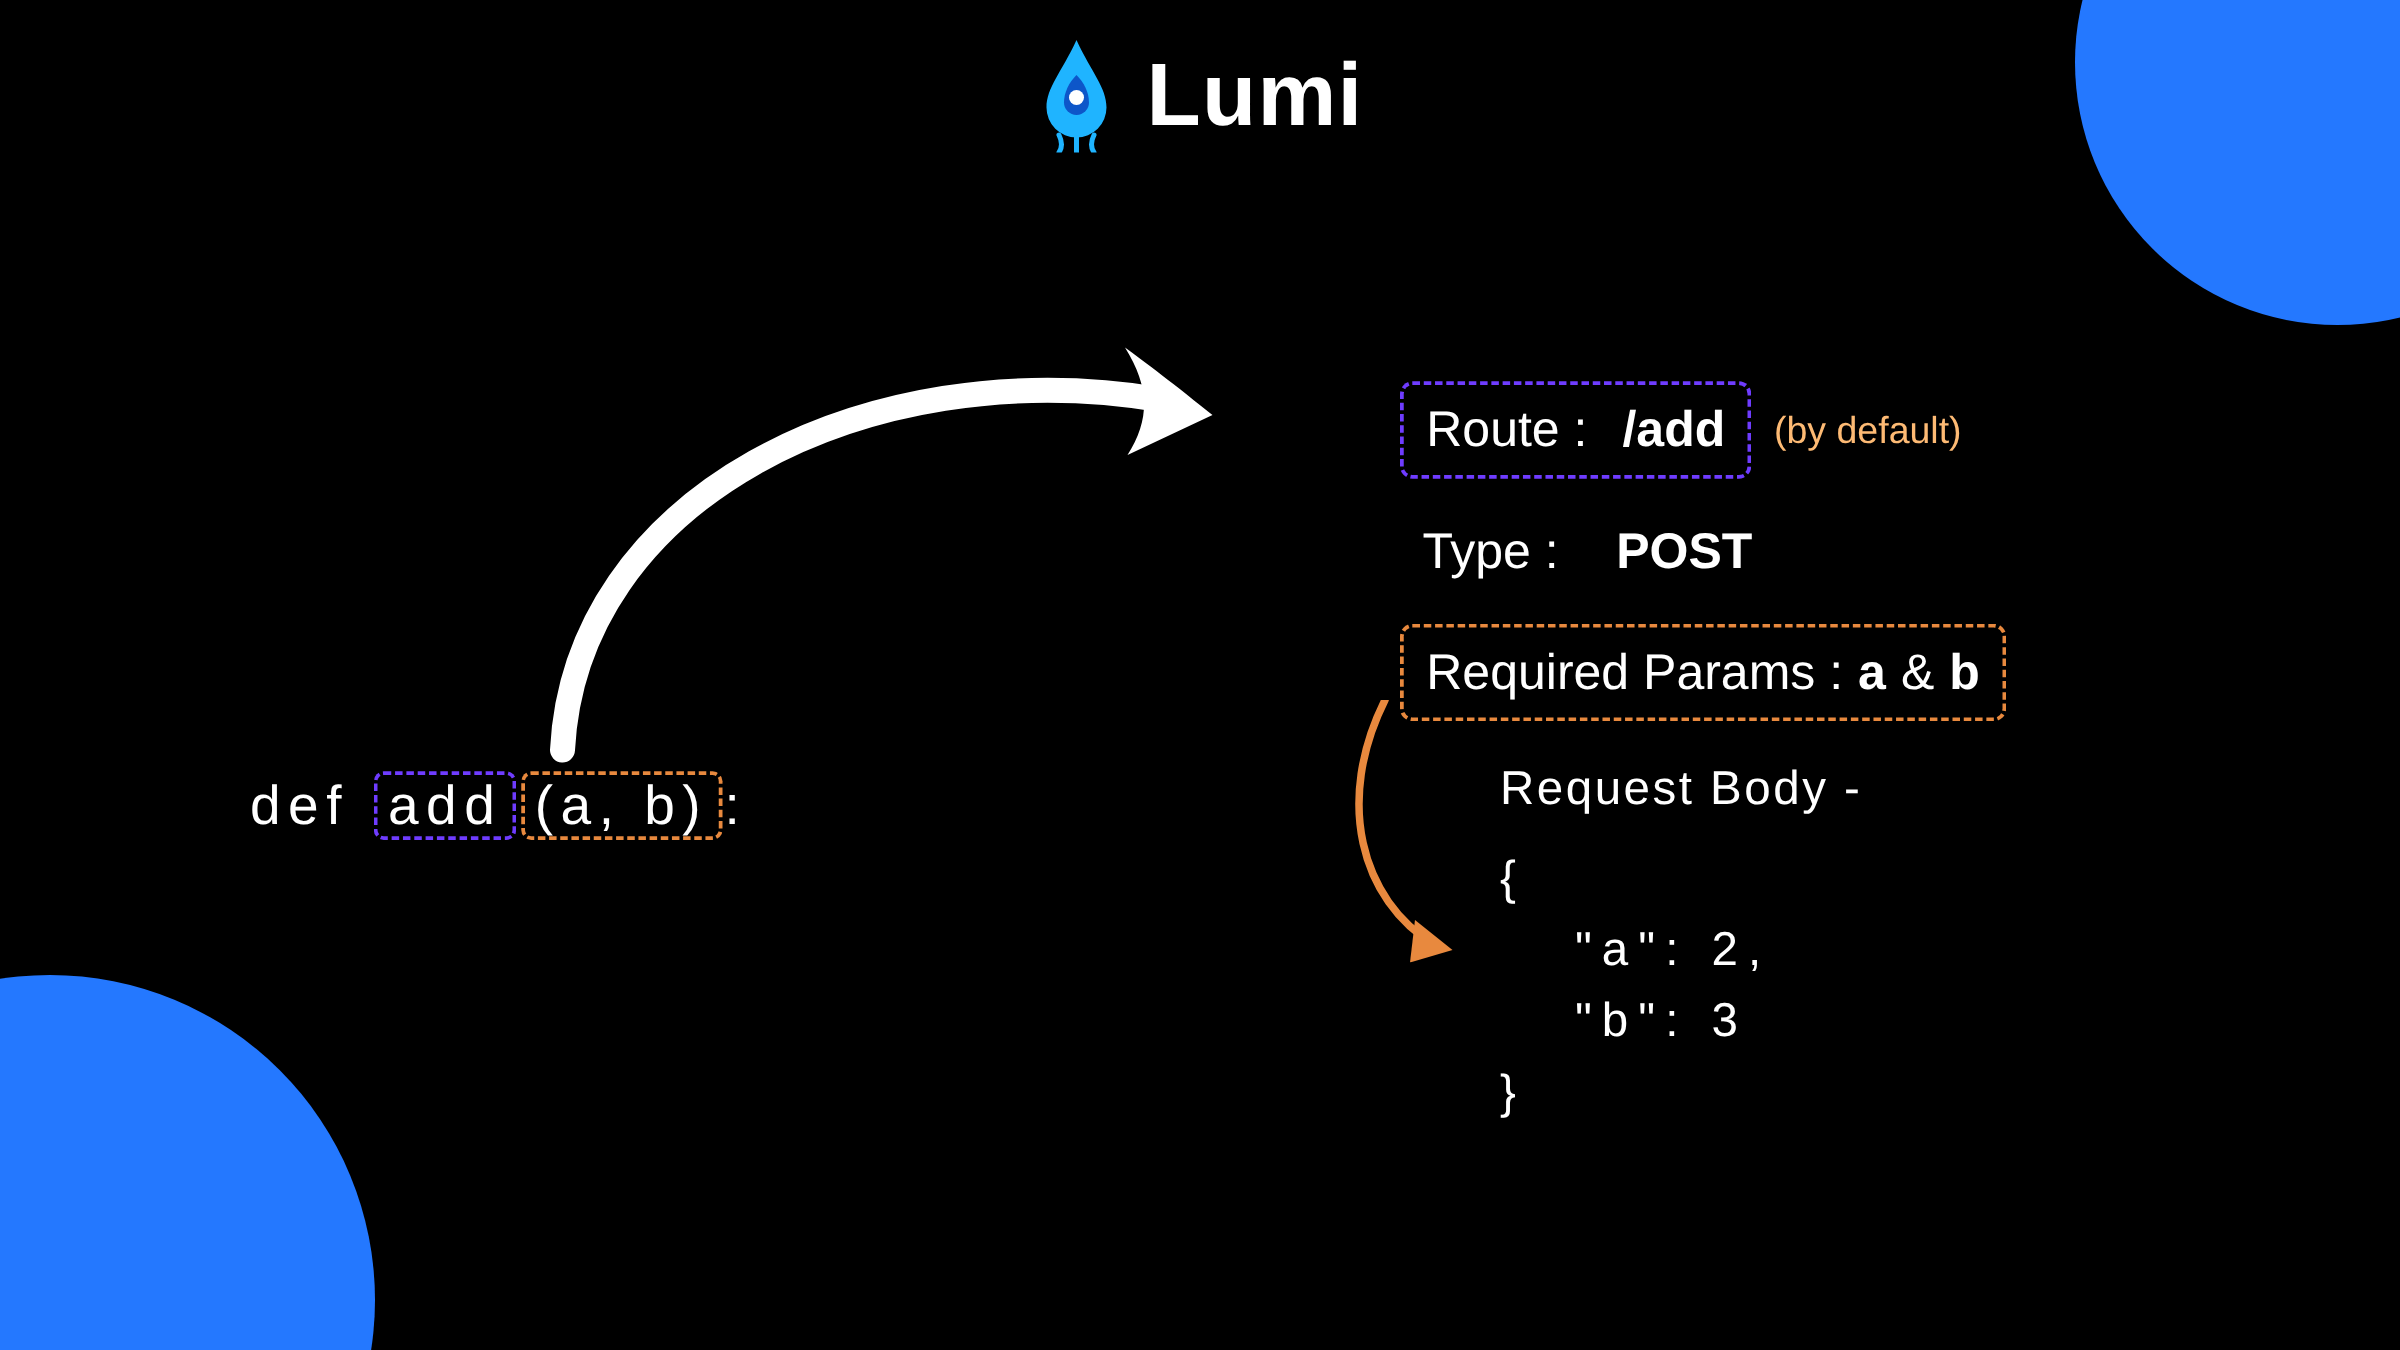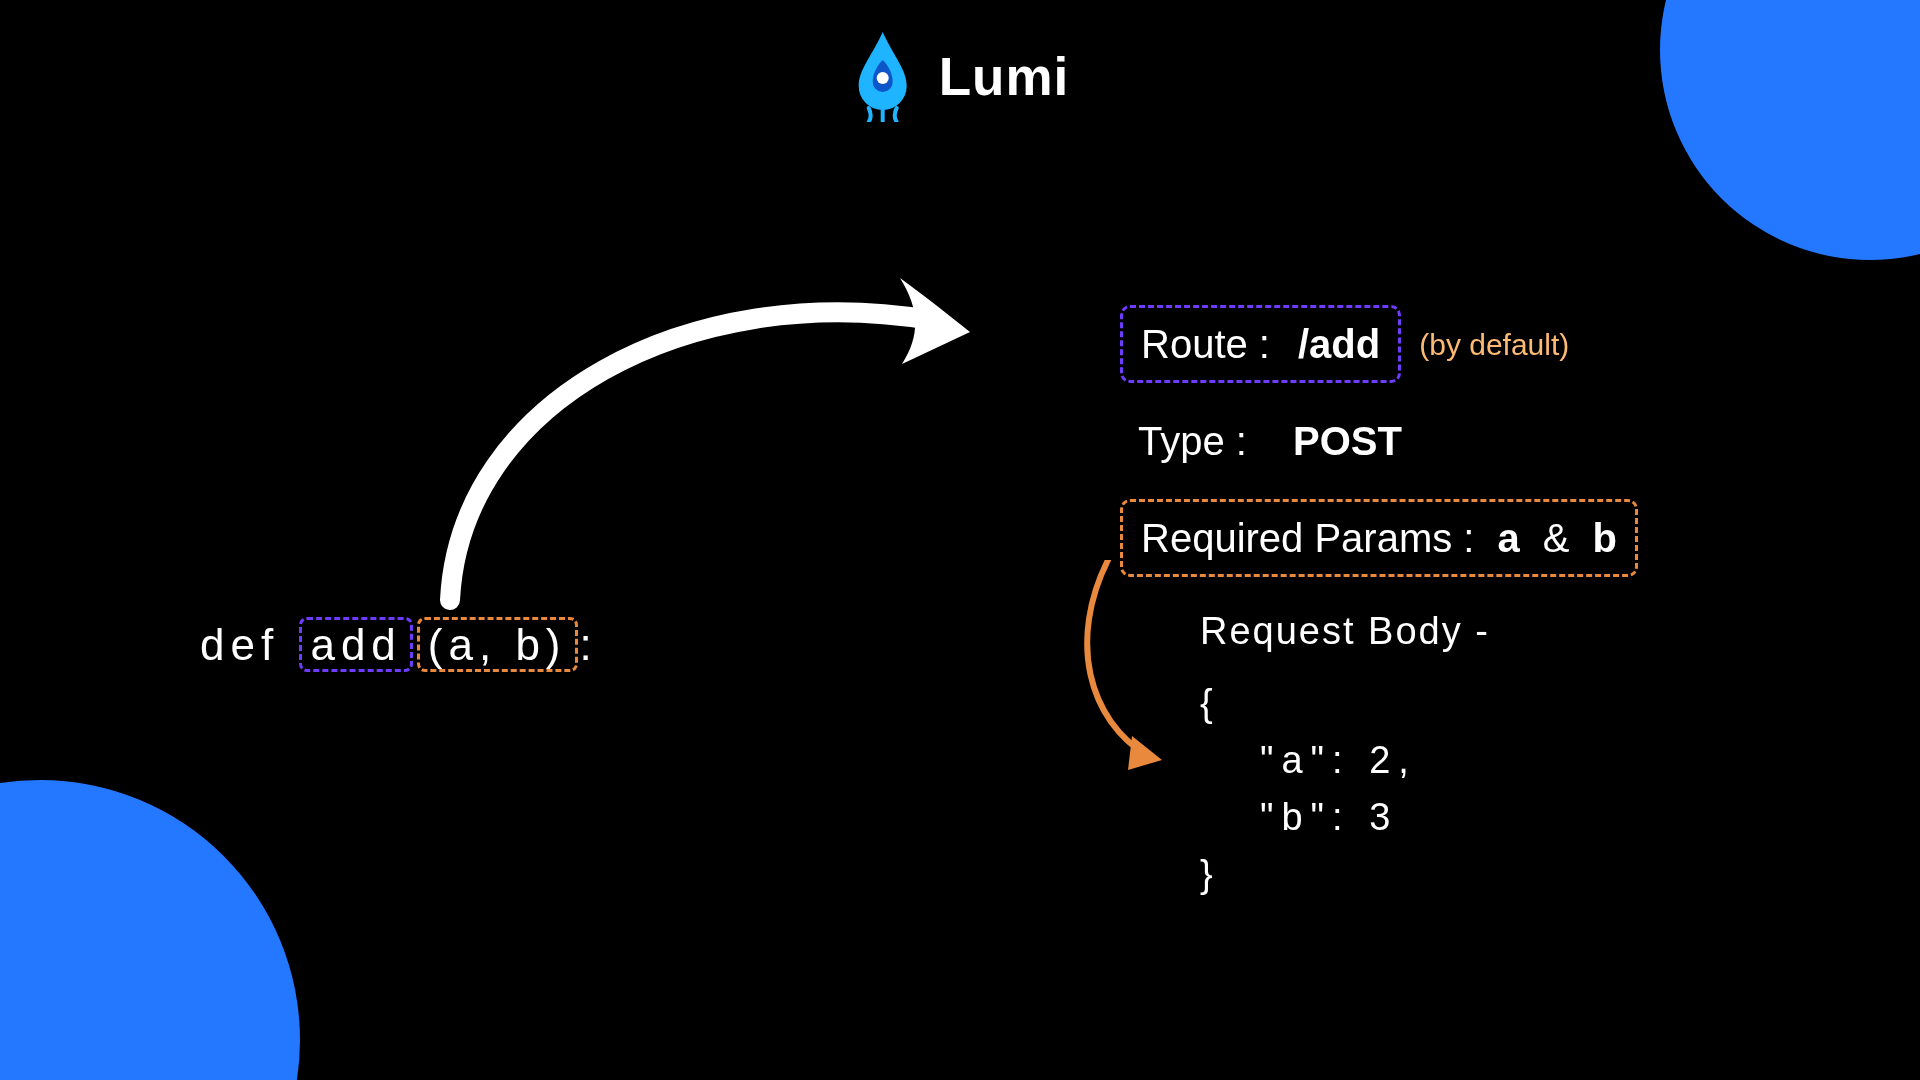--- a/index.html
+++ b/index.html
@@ -31,21 +31,21 @@
     transform: translateX(-50%);
     display: flex;
     align-items: center;
     gap: 24px;
   }
   .logo {
     width: 64px; height: 92px;
     position: relative;
   }
   .brand {
-    font-size: 53px;
+    font-size: 71px;
     font-weight: 800;
     letter-spacing: 1px;
   }
 
   
   .code {
     position: absolute;
     left: 200px;
     top: 610px;
     font-size: 44px;
@@ -84,21 +84,21 @@
     display: inline-flex;
     align-items: center;
     gap: 28px;
   }
   .pill-orange {
     border: 3px dashed #e8893e;
     border-radius: 10px;
     padding: 6px 18px;
     display: inline-flex;
     align-items: center;
-    gap: 23px;
+    gap: 12px;
   }
   .bold { font-weight: 800; }
   .note { font-size: 30px; color: #fdba74; }
   .type-row { padding-left: 18px; margin-top: 12px; }
   .reqbody {
     position: absolute;
     left: 1200px;
     top: 610px;
     font-size: 38px;
     letter-spacing: 2px;

